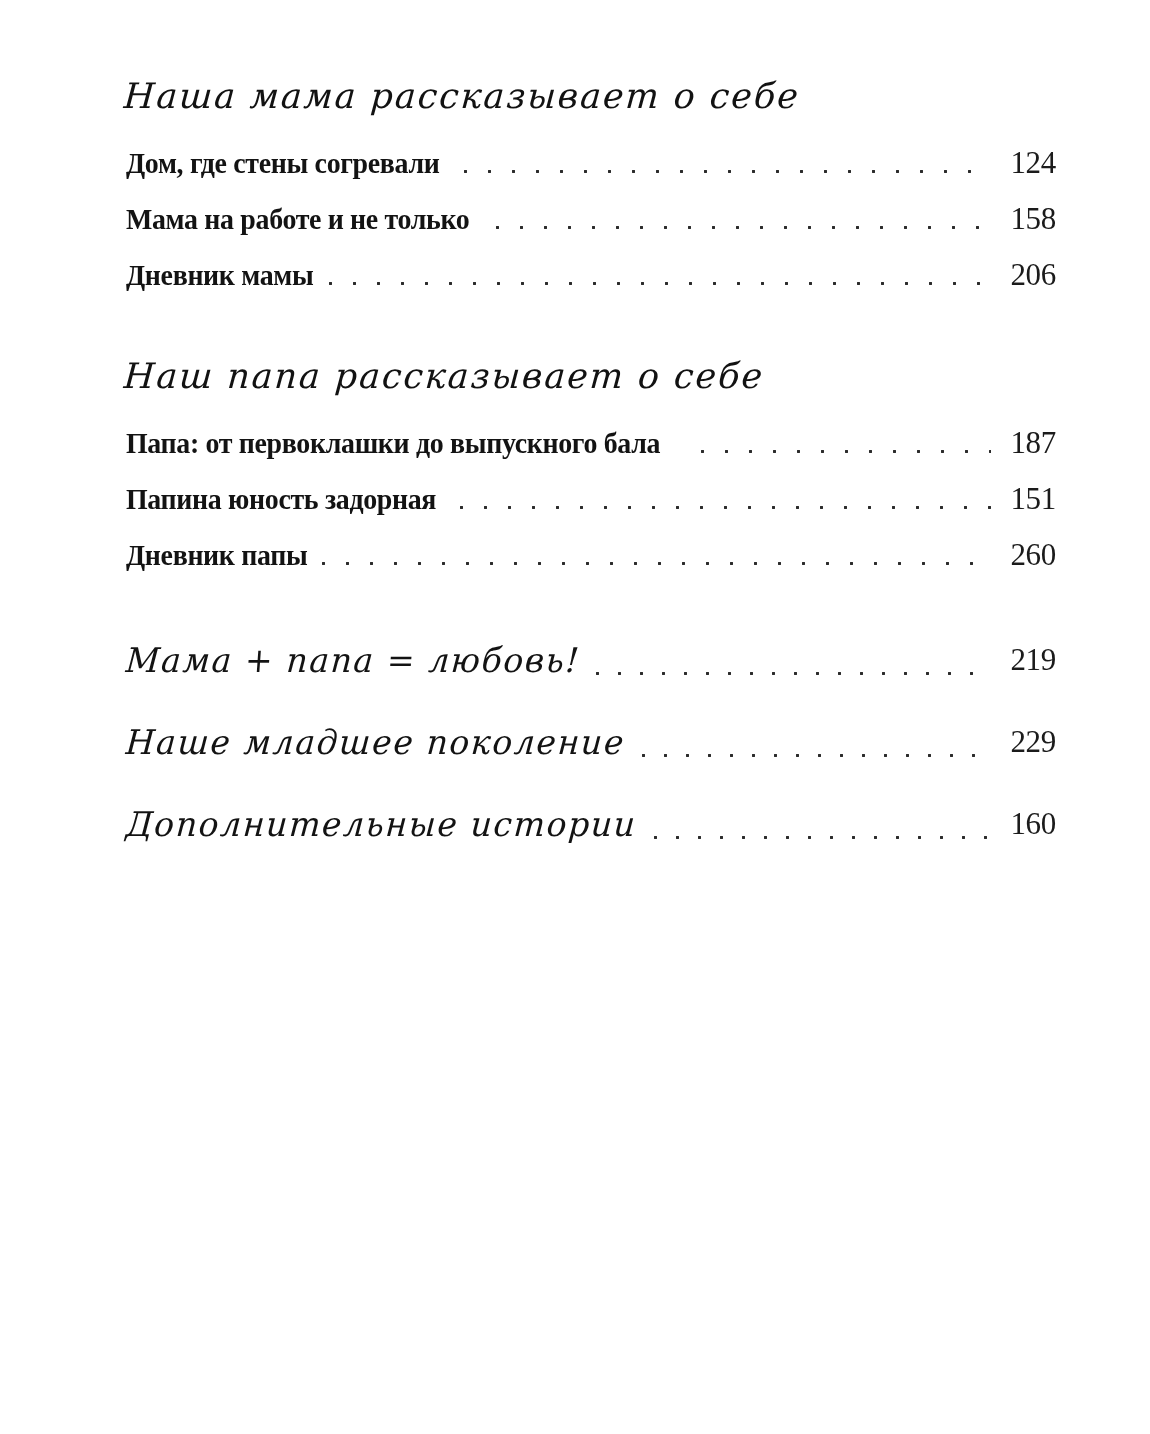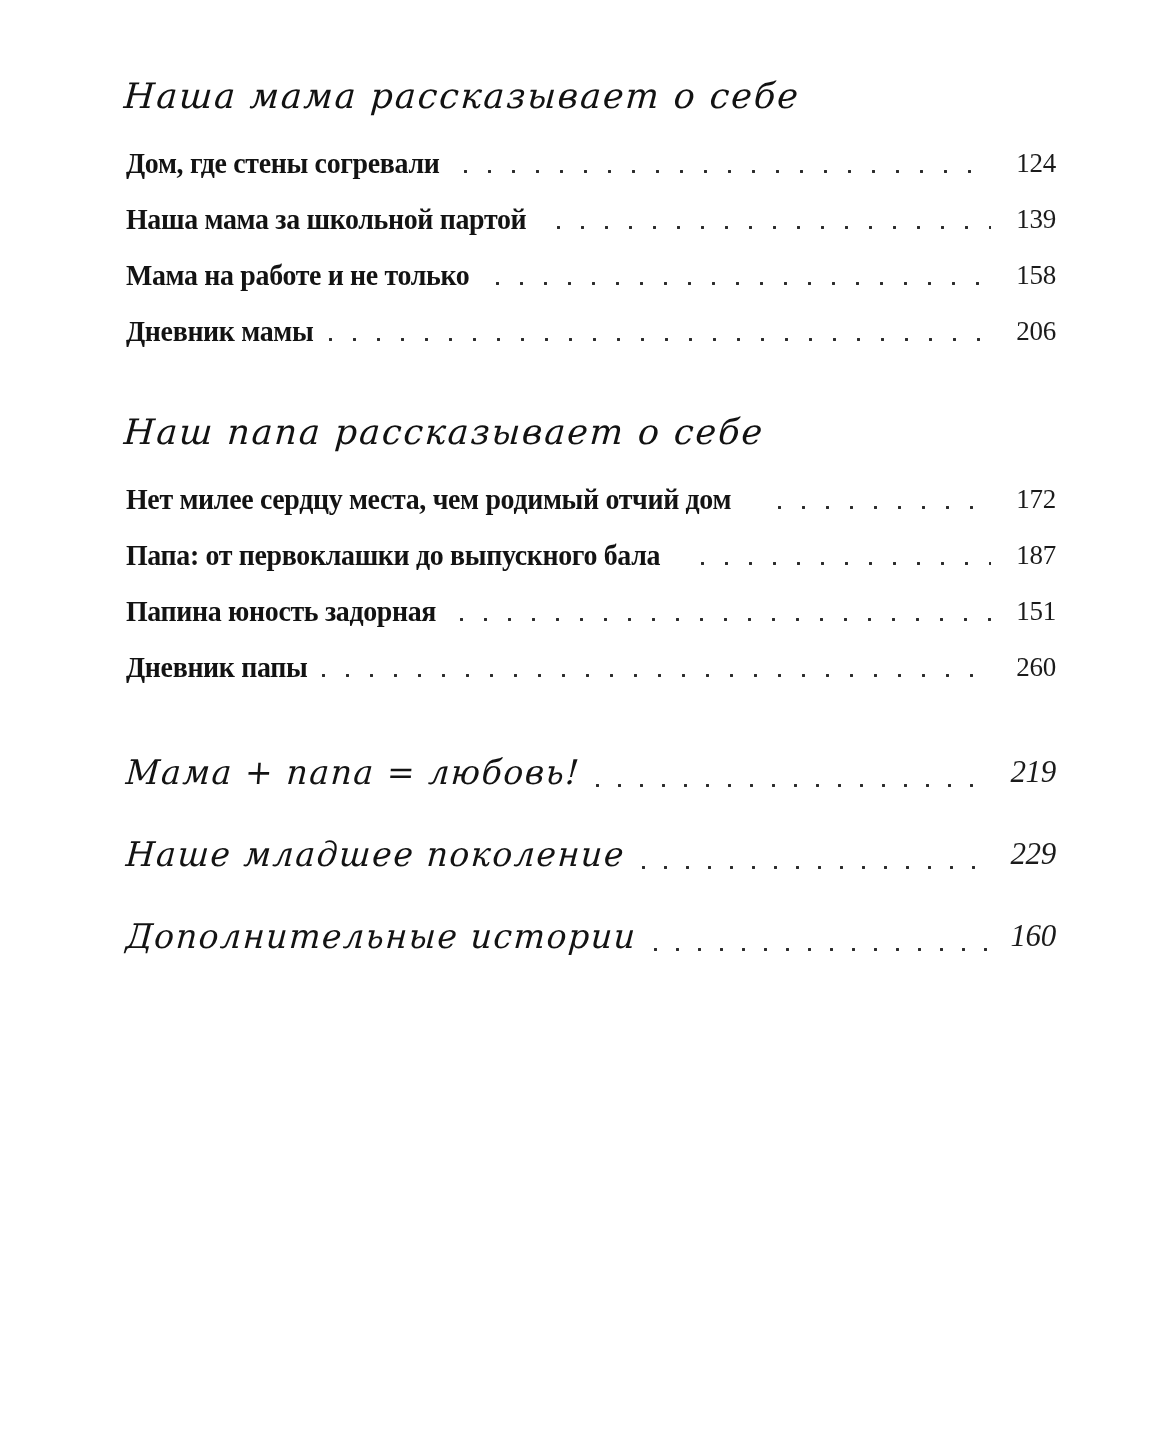--- a/index.html
+++ b/index.html
@@ -95,21 +95,21 @@
     bottom: 16px;
     height: 3px;
     background-image: radial-gradient(circle at 1.5px 1.5px, #2b2b2b 1.4px, rgba(0,0,0,0) 1.6px);
     background-size: 24px 3px;
     background-repeat: repeat-x;
   }
 
   .entry-page {
     font-family: "Liberation Serif", "DejaVu Serif", serif;
     font-weight: 400;
-    font-size: 27px;
+    font-size: 31px;
     line-height: 52px;
     color: #1b1b1b;
     flex: 0 0 auto;
     text-align: right;
     min-width: 64px;
     letter-spacing: -0.01em;
   }
 
   
   .toc-list.script {
@@ -131,62 +131,51 @@
   .toc-list.script .leader {
     height: 78px;
   }
   .toc-list.script .leader::after {
     bottom: 24px;
     background-size: 22px 3px;
   }
   .toc-list.script .entry-page {
     font-size: 31px;
     line-height: 78px;
-    font-style: italic;
   }
 </style>
 </head>
 <body>
 
 <div class="page">
 
   <div class="section">
     <h2 class="section-heading">Наша мама рассказывает о себе</h2>
     <ul class="toc-list plain">
       <li class="toc-entry">
         <span class="entry-title">Дом, где стены согревали</span>
         <span class="leader"></span>
         <span class="entry-page">124</span>
       </li>
       <li class="toc-entry">
-        <span class="entry-title">Наша мама за школьной партой</span>
-        <span class="leader"></span>
-        <span class="entry-page">139</span>
-      </li>
-      <li class="toc-entry">
         <span class="entry-title">Мама на работе и не только</span>
         <span class="leader"></span>
         <span class="entry-page">158</span>
       </li>
       <li class="toc-entry">
         <span class="entry-title">Дневник мамы</span>
         <span class="leader"></span>
         <span class="entry-page">206</span>
       </li>
     </ul>
   </div>
 
   <div class="section">
     <h2 class="section-heading">Наш папа рассказывает о себе</h2>
     <ul class="toc-list plain">
-      <li class="toc-entry">
-        <span class="entry-title">Нет милее сердцу места, чем родимый отчий дом</span>
-        <span class="leader"></span>
-        <span class="entry-page">172</span>
-      </li>
       <li class="toc-entry">
         <span class="entry-title">Папа: от первоклашки до выпускного бала</span>
         <span class="leader"></span>
         <span class="entry-page">187</span>
       </li>
       <li class="toc-entry">
         <span class="entry-title">Папина юность задорная</span>
         <span class="leader"></span>
         <span class="entry-page">151</span>
       </li>

